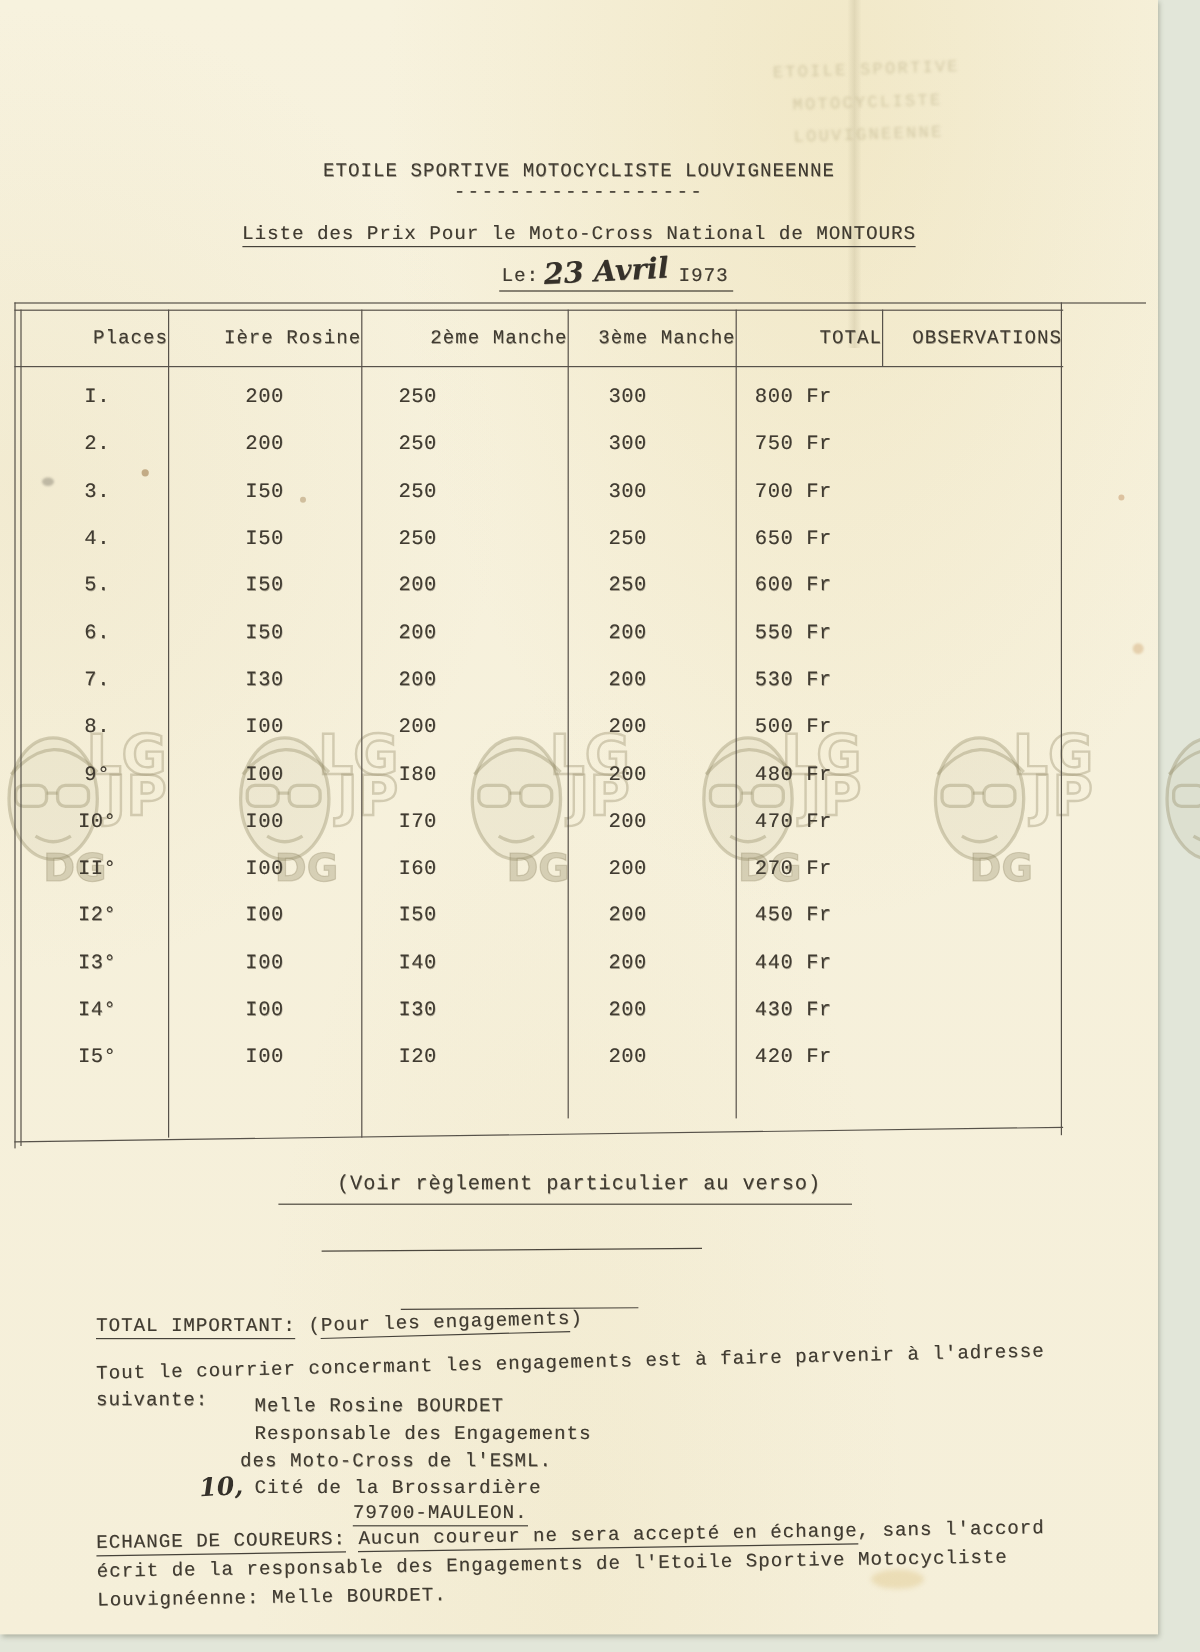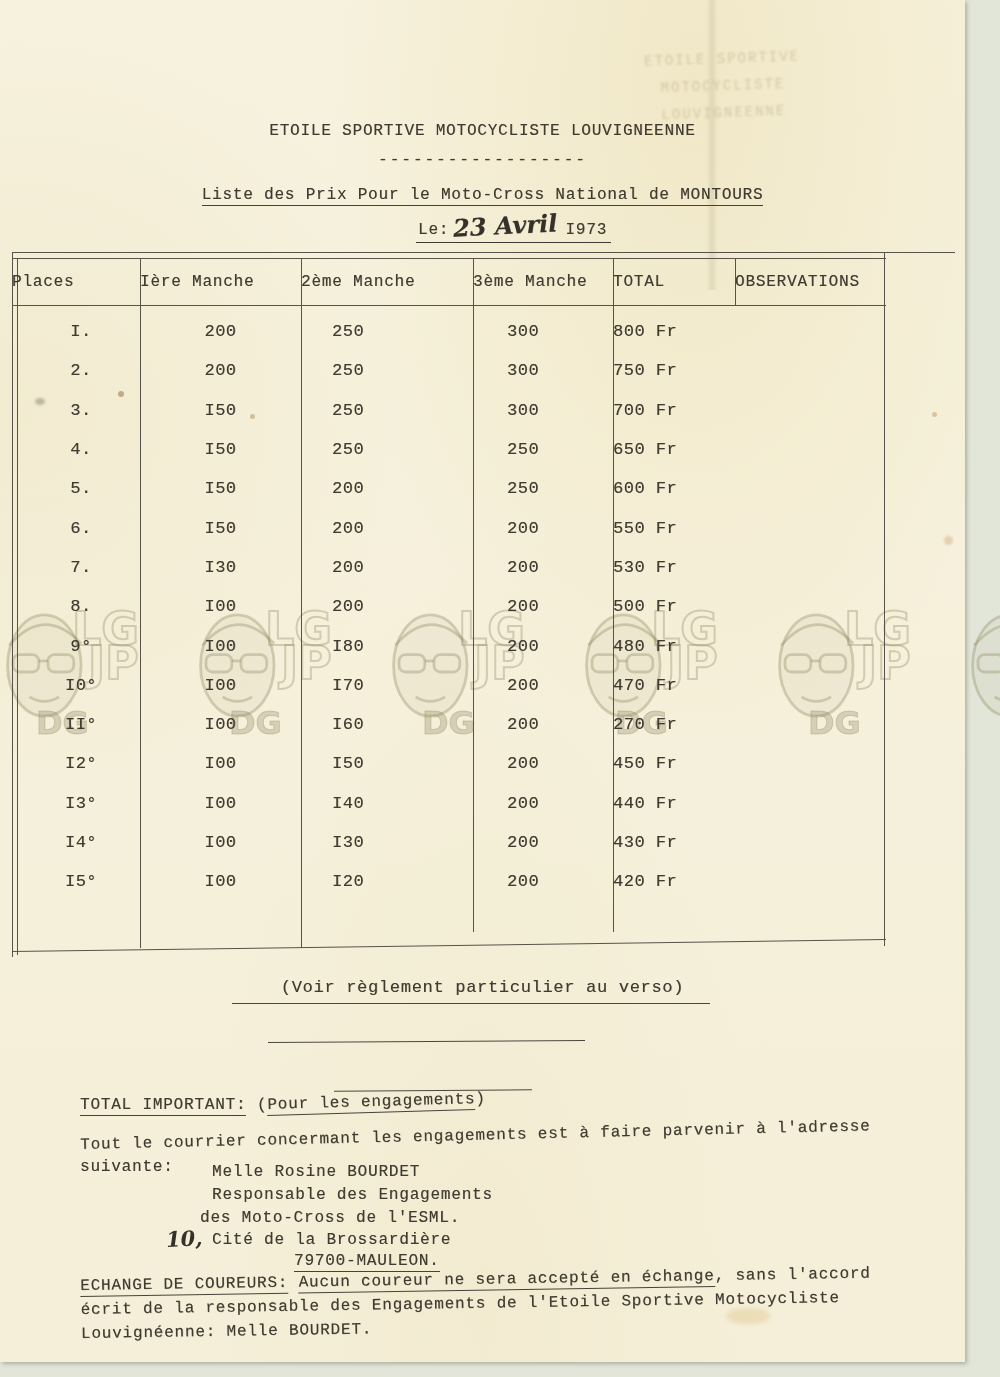--- a/index.html
+++ b/index.html
@@ -31,30 +31,30 @@
     position:absolute;left:598px;top:46px;width:250px;text-align:center;
     transform:rotate(-2deg);filter:blur(1.3px);
     color:rgba(168,156,112,.42);font-size:14px;letter-spacing:2px;line-height:27px;
   }
   
   .prize-table{position:absolute;left:12px;top:252px;width:873px;height:706px;}
   .vline,.hline{position:absolute;background:#57524a;}
   .vline{width:1.3px;}
   .hline{height:1.3px;}
   .thead{position:absolute;left:0;top:6px;width:873px;height:47px;display:flex;align-items:center;}
-  .thead span{display:block;text-align:left;font-size:16px;letter-spacing:.8px;}
+  .thead span{display:block;text-align:right;font-size:16px;letter-spacing:.8px;}
   .h-pl{width:128px}.h-m1{width:161px}.h-m2{width:172px}.h-m3{width:140px}.h-tt{width:122px}.h-ob{width:150px}
   .rows{position:absolute;left:0;top:60px;width:873px;}
   .prow{display:flex;height:39.3px;align-items:center;}
   .cell{display:block;font-size:17px;letter-spacing:.5px;box-sizing:border-box;}
   .c-pl{width:128px;text-align:center;padding-left:10px;}
   .c-m1{width:161px;text-align:center;}
   .c-m2{width:172px;text-align:left;padding-left:31px;}
   .c-m3{width:140px;text-align:left;padding-left:34px;}
-  .c-tt{width:272px;text-align:left;padding-left:0;}
+  .c-tt{width:272px;text-align:left;padding-left:16px;}
   
   .wm{position:absolute;left:2px;top:600px;width:990px;height:175px;display:flex;pointer-events:none;}
   .wm-unit{width:193px;position:relative;flex:none;}
   .wm-unit svg{position:absolute;left:0;top:2px;}
   .wm-letter{position:absolute;font-family:"DejaVu Sans",sans-serif;font-weight:bold;
     color:transparent;-webkit-text-stroke:2px rgba(152,143,108,.38);}
   .wm-lg{left:70px;top:2px;font-size:46px;}
   .wm-jp{left:86px;top:36px;font-size:46px;}
   .wm-dg{left:34px;top:104px;font-size:32px;color:rgba(152,143,108,.34);-webkit-text-stroke:1px rgba(140,130,95,.30);}
   
@@ -71,21 +71,21 @@
 
 <div class="paper"></div>
 <div class="crease"></div>
 
 <div class="stamp">
   <div>ETOILE SPORTIVE</div>
   <div>MOTOCYCLISTE</div>
   <div>LOUVIGNEENNE</div>
 </div>
 
-<div class="t ctr fs16 ink" style="top:122px;"><span class="u" style="border-bottom:none;">ETOILE SPORTIVE MOTOCYCLISTE LOUVIGNEENNE</span></div>
+<div class="t ctr fs16 ink" style="top:134px;"><span class="u" style="border-bottom:none;">ETOILE SPORTIVE MOTOCYCLISTE LOUVIGNEENNE</span></div>
 <div class="t ctr fs16 ink" style="top:151px;letter-spacing:2px;">------------------</div>
 <div class="t ctr fs16 ink" style="top:186px;"><span class="u">Liste des Prix Pour le Moto-Cross National de MONTOURS</span></div>
 
 <div class="t ink" style="left:416px;top:211px;border-bottom:1.6px solid #403b31;padding:0 4px 2px 2px;display:flex;align-items:baseline;">
   <span class="fs16">Le:</span>
   <span class="hand" style="font-size:24px;margin:0 8px 0 4px;">23 Avril</span>
   <span class="fs16">I973</span>
 </div>
 
 <div class="wm" id="watermark">
@@ -187,21 +187,21 @@
   <div class="vline" style="left:5px;top:6px;height:697px;"></div>
   <div class="vline" style="left:872px;top:0;height:694px;"></div>
   <div class="vline" style="left:128px;top:6px;height:690px;"></div>
   <div class="vline" style="left:289px;top:6px;height:690px;"></div>
   <div class="vline" style="left:461px;top:6px;height:674px;"></div>
   <div class="vline" style="left:601px;top:6px;height:674px;"></div>
   <div class="vline" style="left:723px;top:6px;height:47px;"></div>
 
   <div class="thead ink">
     <span class="h-pl">Places</span>
-    <span class="h-m1">Ière Manche</span>
+    <span class="h-m1">Ière Rosine</span>
     <span class="h-m2">2ème Manche</span>
     <span class="h-m3">3ème Manche</span>
     <span class="h-tt">TOTAL</span>
     <span class="h-ob">OBSERVATIONS</span>
   </div>
 
   <div class="rows ink" id="table-rows">
       <div class="prow">
         <span class="cell c-pl">I.</span>
         <span class="cell c-m1">200</span>

